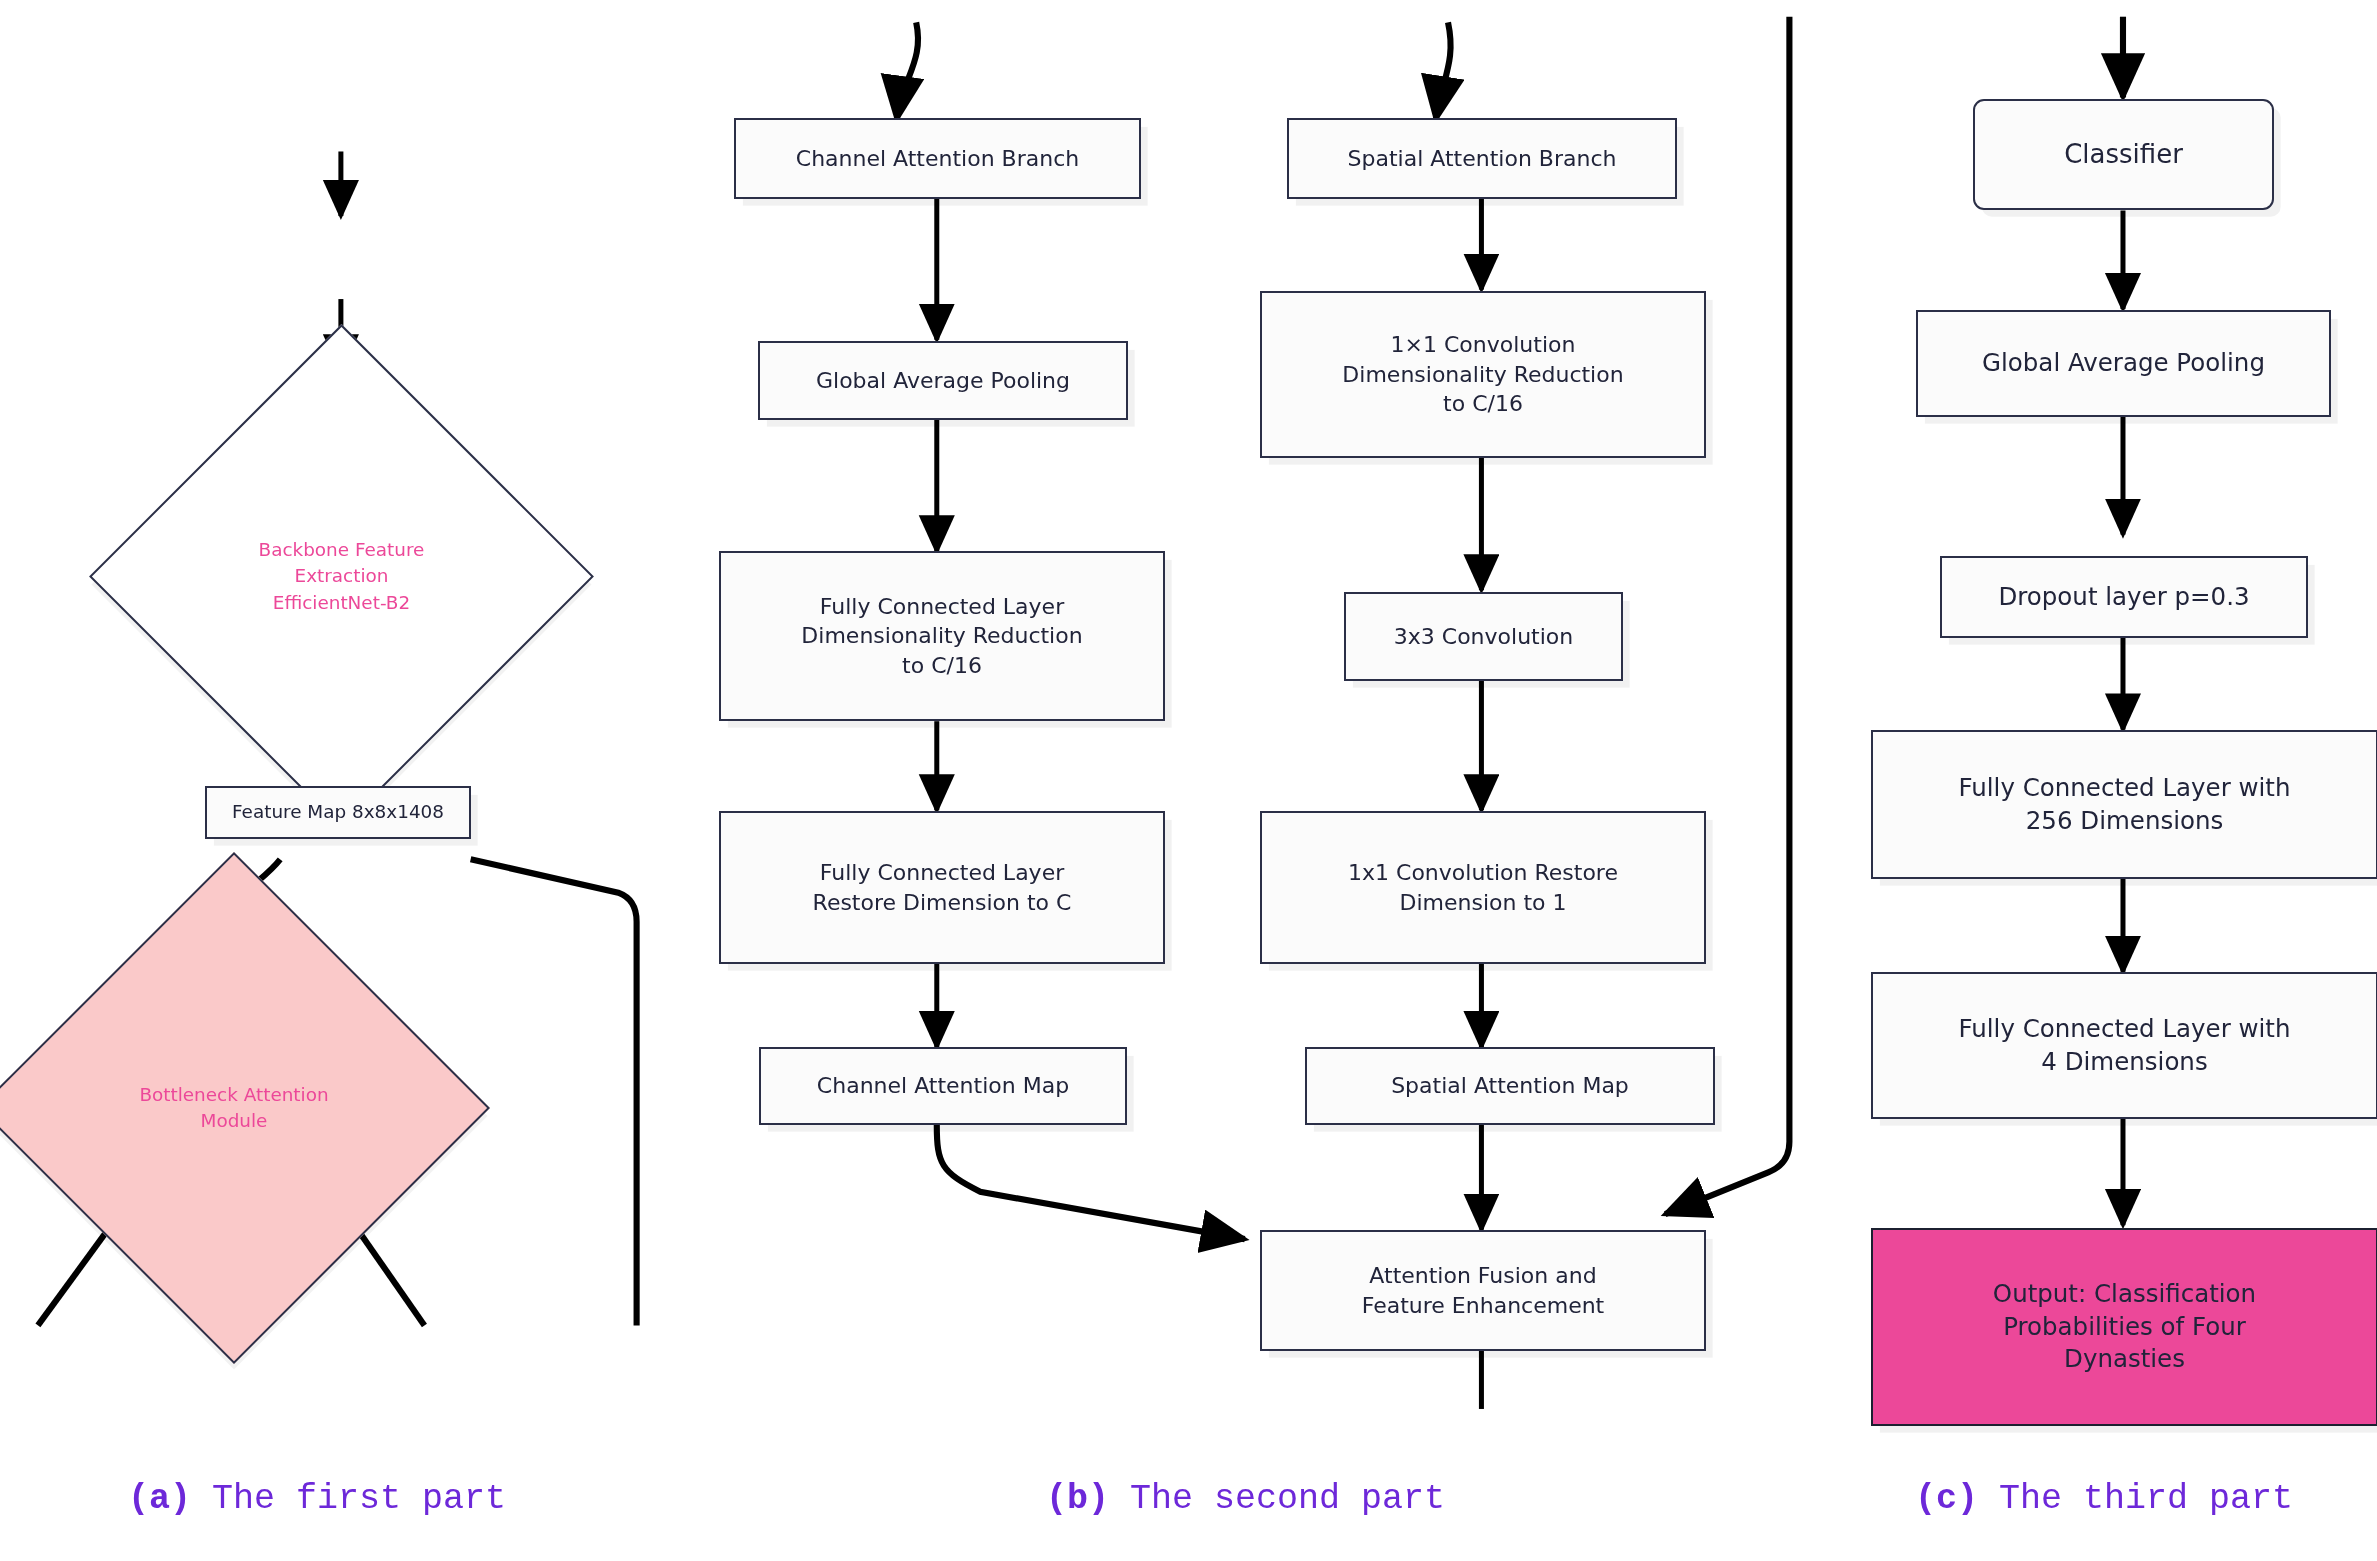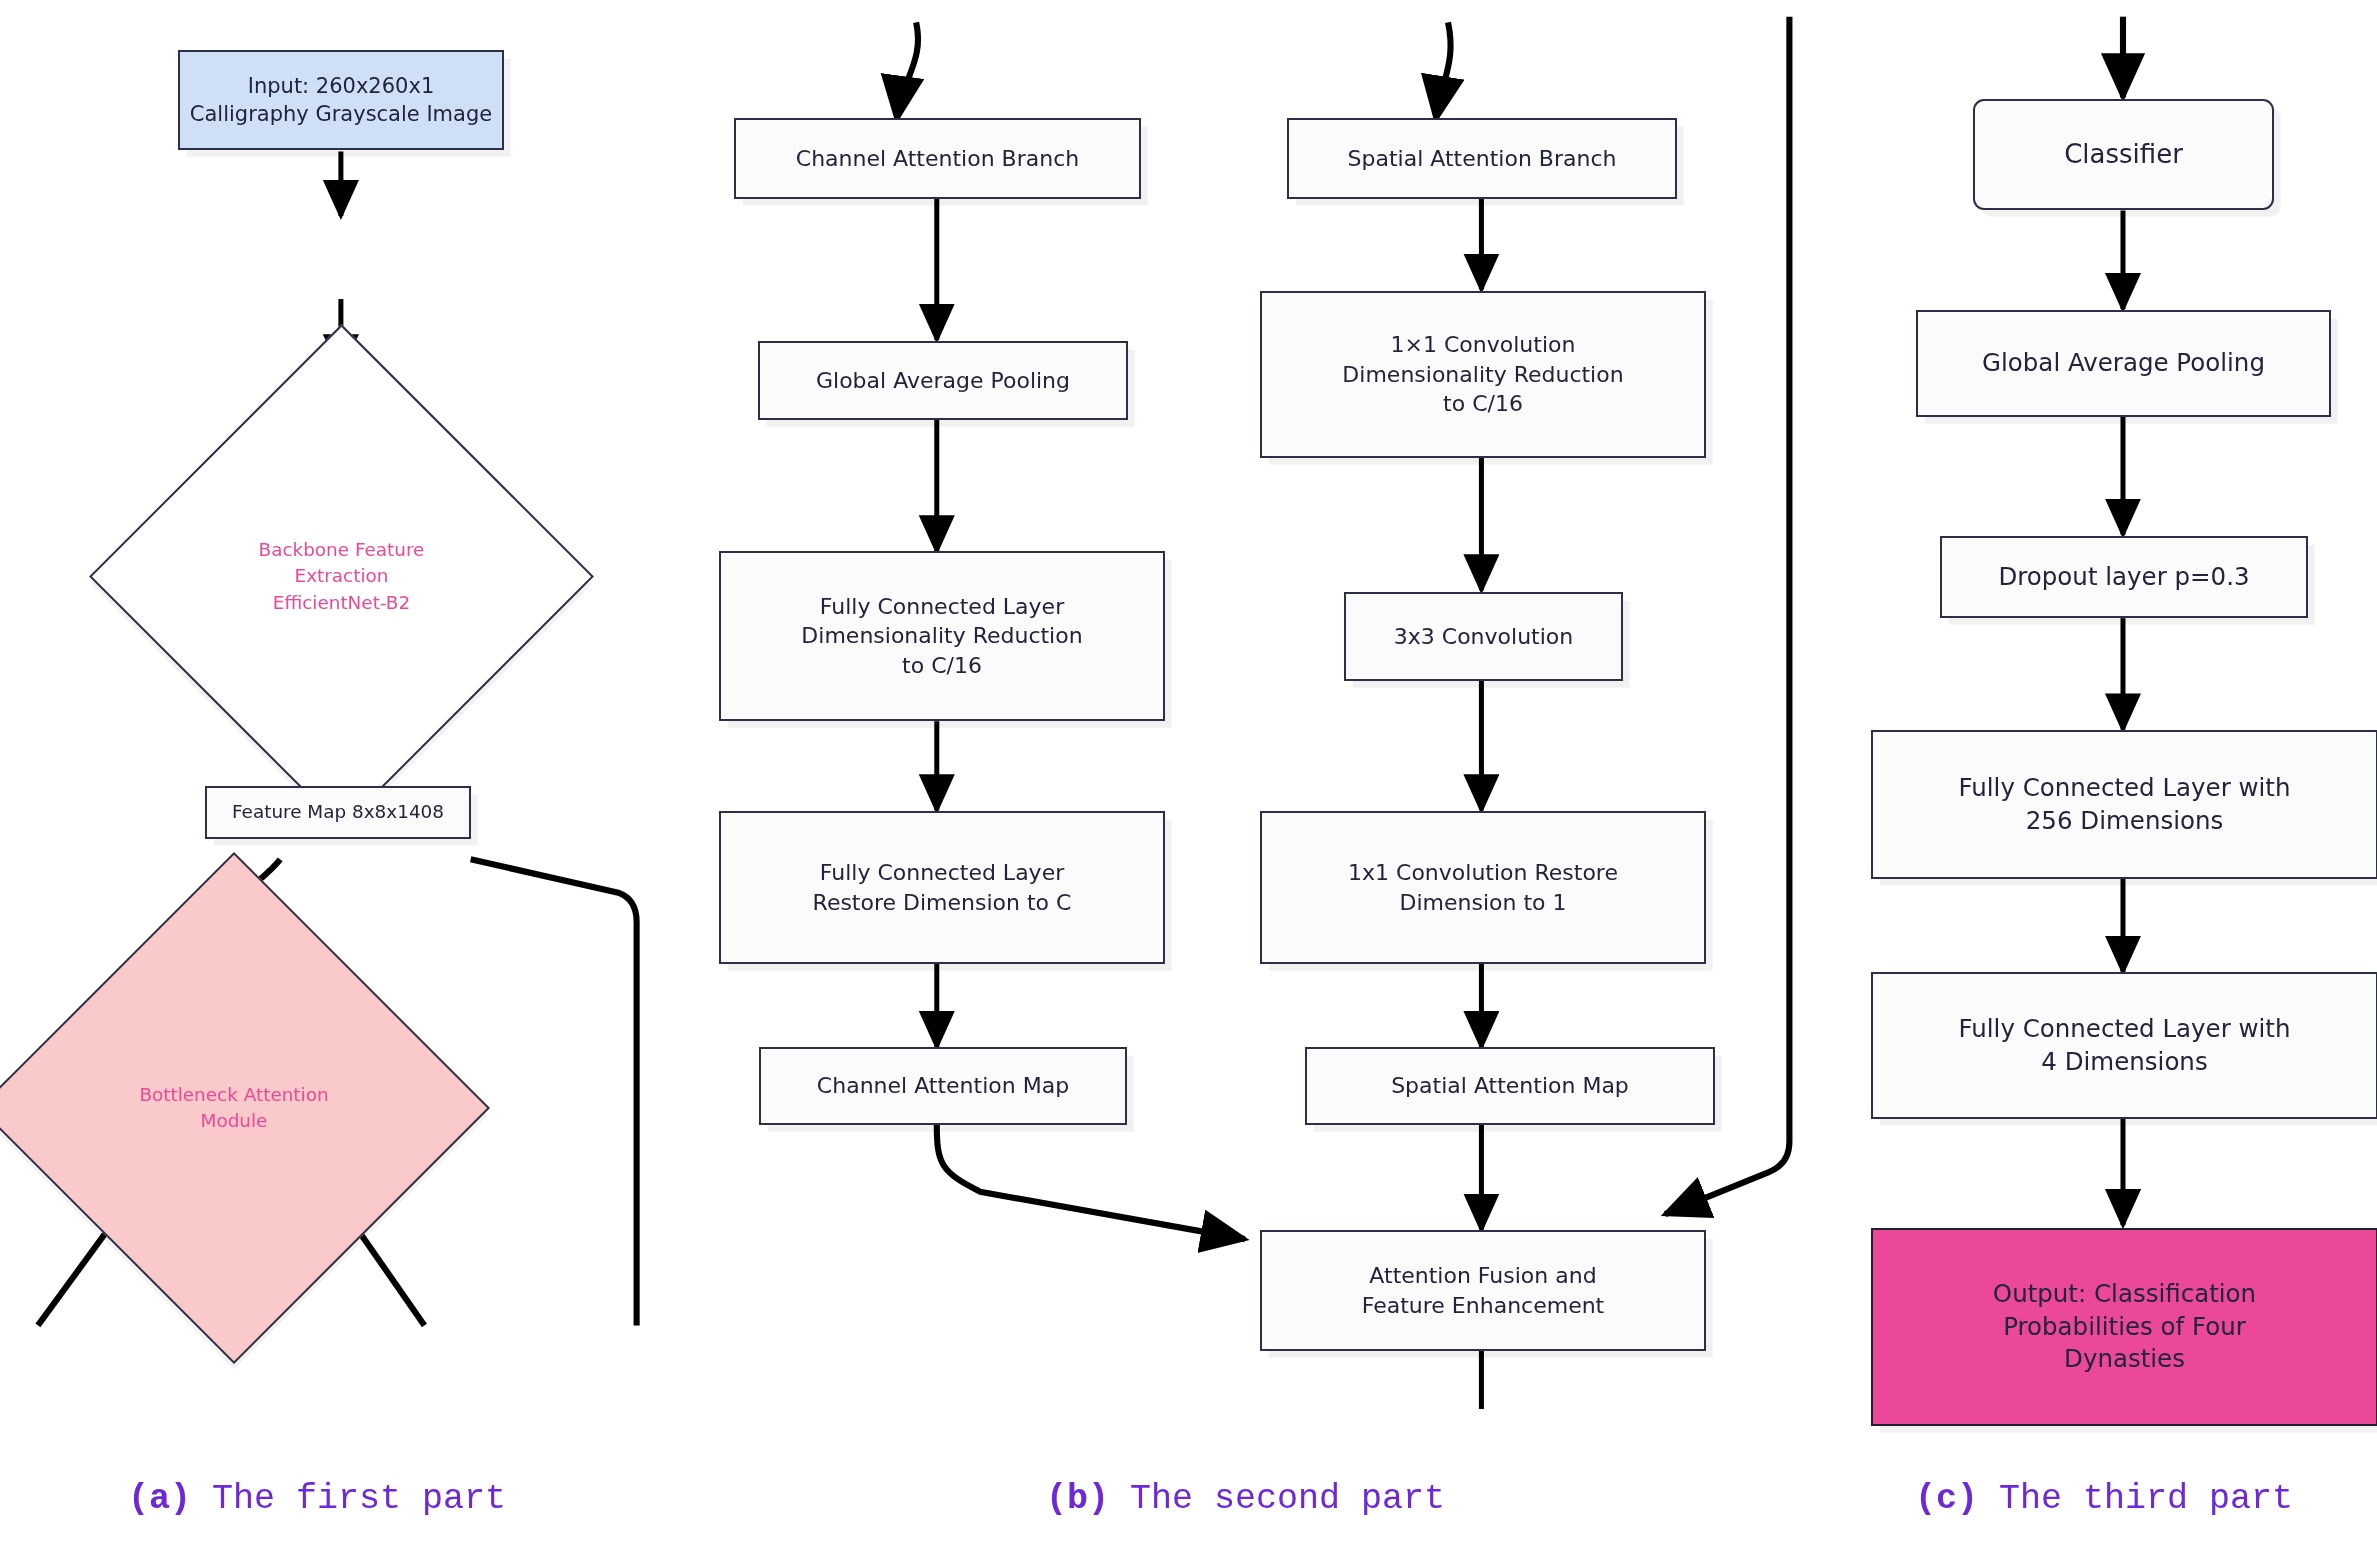--- a/index.html
+++ b/index.html
@@ -100,22 +100,20 @@
     <path d="M2660,2425 L2660,2530" stroke="#000" stroke-width="9" fill="none"></path>
 
     <path d="M3812,30 L3812,175" stroke="#000" stroke-width="11" fill="none" marker-end="url(#ah)"></path>
     <path d="M3812,378 L3812,555" stroke="#000" stroke-width="9" fill="none" marker-end="url(#ah)"></path>
     <path d="M3812,748 L3812,960" stroke="#000" stroke-width="9" fill="none" marker-end="url(#ah)"></path>
     <path d="M3812,1110 L3812,1310" stroke="#000" stroke-width="9" fill="none" marker-end="url(#ah)"></path>
     <path d="M3812,1578 L3812,1745" stroke="#000" stroke-width="9" fill="none" marker-end="url(#ah)"></path>
     <path d="M3812,2008 L3812,2200" stroke="#000" stroke-width="9" fill="none" marker-end="url(#ah)"></path>
   </svg>
 
-  <div class="node blue" style="left:178px;top:50px;width:326px;height:100px;font-size:21px;">Input: 260x260x1
-Calligraphy Grayscale Image</div>
 
 
   <div class="diamond" style="left:163px;top:398px;width:357px;height:357px;">
     <div class="shape"></div>
     <div class="dlabel" style="font-size:18.4px;">Backbone Feature
 Extraction
 EfficientNet-B2</div>
   </div>
 
   <div class="node thin" style="left:205px;top:786px;width:266px;height:53px;font-size:18.4px;">Feature Map 8x8x1408</div>
@@ -152,21 +150,21 @@
 
   <div class="node" style="left:1305px;top:1047px;width:410px;height:78px;font-size:22px;">Spatial Attention Map</div>
 
   <div class="node" style="left:1260px;top:1230px;width:446px;height:121px;font-size:22px;">Attention Fusion and
 Feature Enhancement</div>
 
   <div class="node rounded" style="left:1973px;top:99px;width:301px;height:111px;font-size:26px;">Classifier</div>
 
   <div class="node" style="left:1916px;top:310px;width:415px;height:107px;font-size:24.5px;">Global Average Pooling</div>
 
-  <div class="node" style="left:1940px;top:536px;width:368px;height:82px;font-size:24.5px;">Dropout layer p=0.3</div>
+  <div class="node" style="left:1940px;top:556px;width:368px;height:82px;font-size:24.5px;">Dropout layer p=0.3</div>
 
   <div class="node" style="left:1871px;top:730px;width:507px;height:149px;font-size:24.5px;">Fully Connected Layer with
 256 Dimensions</div>
 
   <div class="node" style="left:1871px;top:972px;width:507px;height:147px;font-size:24.5px;">Fully Connected Layer with
 4 Dimensions</div>
 
   <div class="node green" style="left:1871px;top:1228px;width:507px;height:198px;font-size:24.5px;">Output: Classification
 Probabilities of Four
 Dynasties</div>

